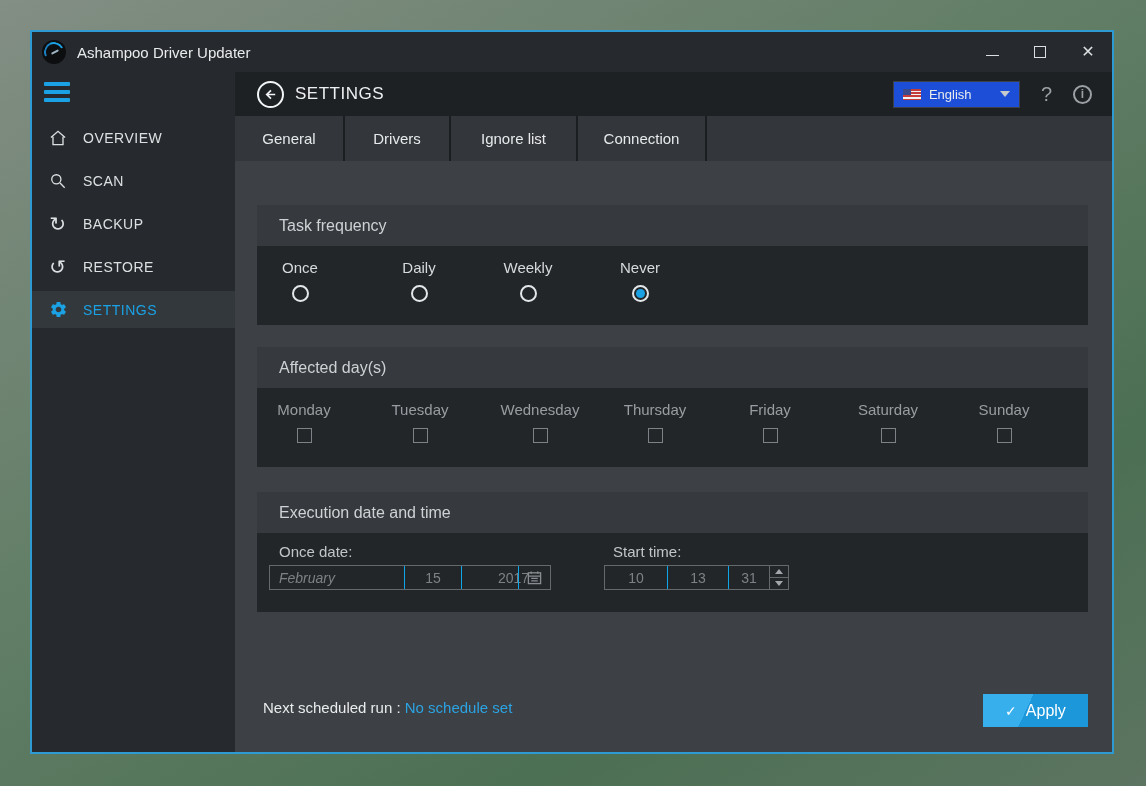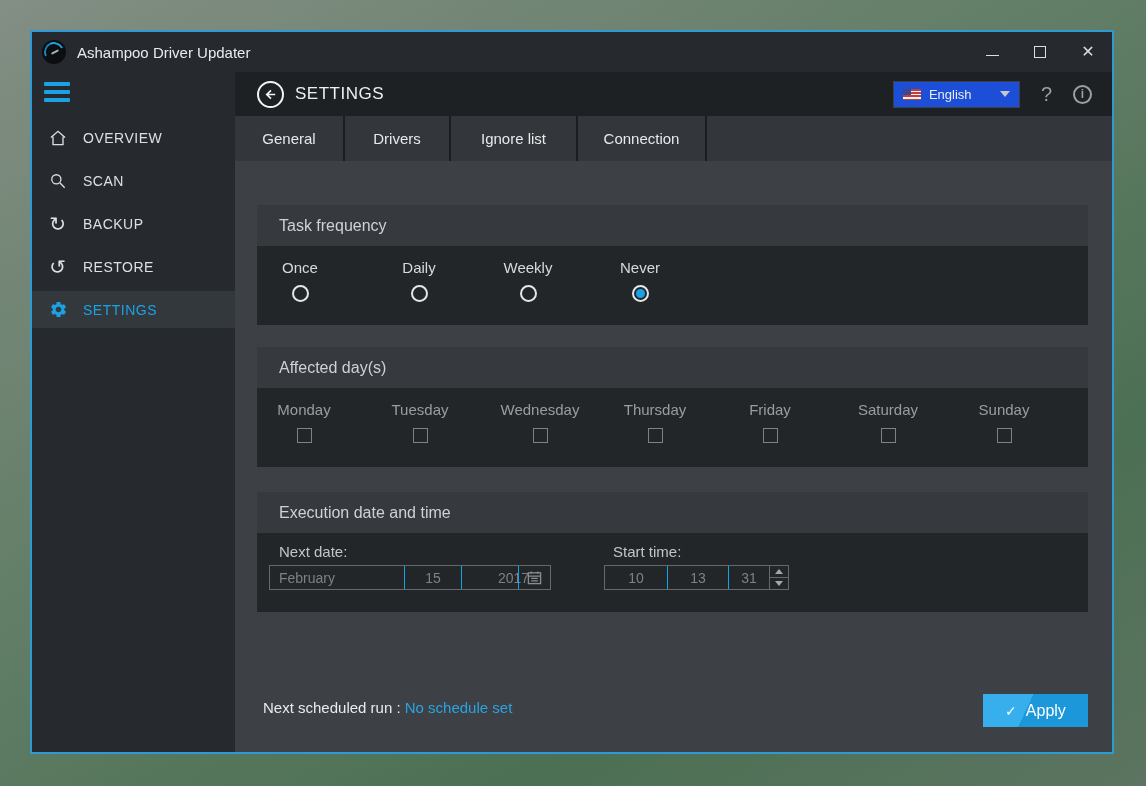--- a/index.html
+++ b/index.html
@@ -91,21 +91,21 @@
 
   .check-item { position:absolute; top:13px; width:94px; display:flex; flex-direction:column;
     align-items:center; gap:10px; font-size:15px; color:#999da1; cursor:default; }
   .checkbox { width:15px; height:15px; border:1px solid #7e8286; background:transparent; }
 
   .field-label { position:absolute; top:10px; font-size:15px; color:#c2c5c8; }
   .fgroup { position:absolute; top:32px; height:25px; display:flex; border:1px solid #64696d;
     color:#7d8185; font-size:14px; }
   .fcell { display:flex; align-items:center; justify-content:center; border-left:1px solid #0ea5e9; }
   .fcell:first-child { border-left:none; }
-  .fcell.month { width:134px; justify-content:flex-start; padding-left:9px; }
+  .fcell.month { width:134px; justify-content:flex-start; padding-left:9px;font-style:italic; }
   .fcell.day { width:57px; } .fcell.year { width:57px;padding-left:47px; } .fcell.calbtn { width:32px; }
   .fcell.hh { width:62px; } .fcell.mm { width:61px; } .fcell.ss { width:41px; }
   .spinner { width:19px; border-left:1px solid #64696d; display:flex; flex-direction:column; }
   .spin-btn { flex:1; display:flex; align-items:center; justify-content:center; }
   .spin-btn.up { border-bottom:1px solid #64696d; }
   .tri-up { width:0;height:0;border-left:4px solid transparent;border-right:4px solid transparent;
     border-bottom:5px solid #a3a7ab; }
   .tri-down { width:0;height:0;border-left:4px solid transparent;border-right:4px solid transparent;
     border-top:5px solid #a3a7ab; }
   .cal-svg { stroke:#8a8e92; fill:none; stroke-width:1.4; }
@@ -267,21 +267,21 @@
               <div class="check-item" style="left:700px">
                 <span>Sunday</span>
                 <span class="checkbox"></span>
               </div>
             </div>
           </div>
 
           <div class="section" id="sec-exec">
             <div class="sec-header">Execution date and time</div>
             <div class="sec-body">
-              <div class="field-label" style="left:22px">Next date:</div>
+              <div class="field-label" style="left:22px">Once date:</div>
               <div class="fgroup" style="left:12px">
                 <div class="fcell month">February</div>
                 <div class="fcell day">15</div>
                 <div class="fcell year">2017</div>
                 <div class="fcell calbtn">
                   <svg class="cal-svg" width="15" height="15" viewBox="0 0 16 16">
                     <rect x="1.5" y="3" width="13" height="11.5"></rect>
                       <path d="M1.5 6.5 H14.5 M4.5 1.5 V4 M11.5 1.5 V4 M4.5 9 H11.5 M4.5 11.5 H11.5"></path>
                   </svg>
                 </div>

